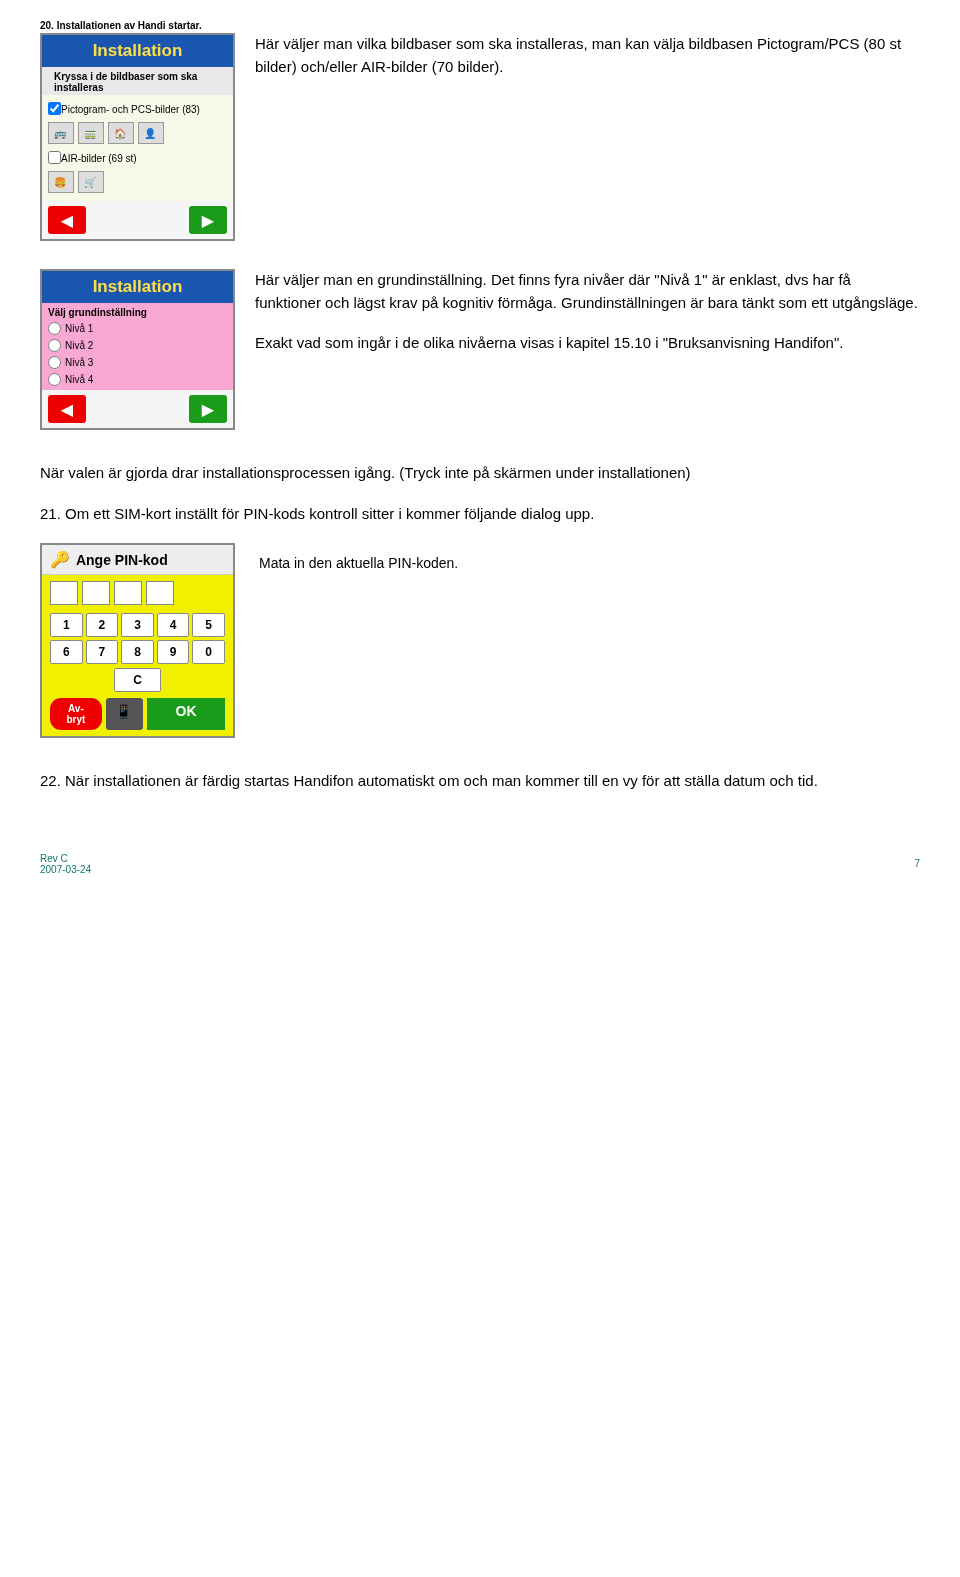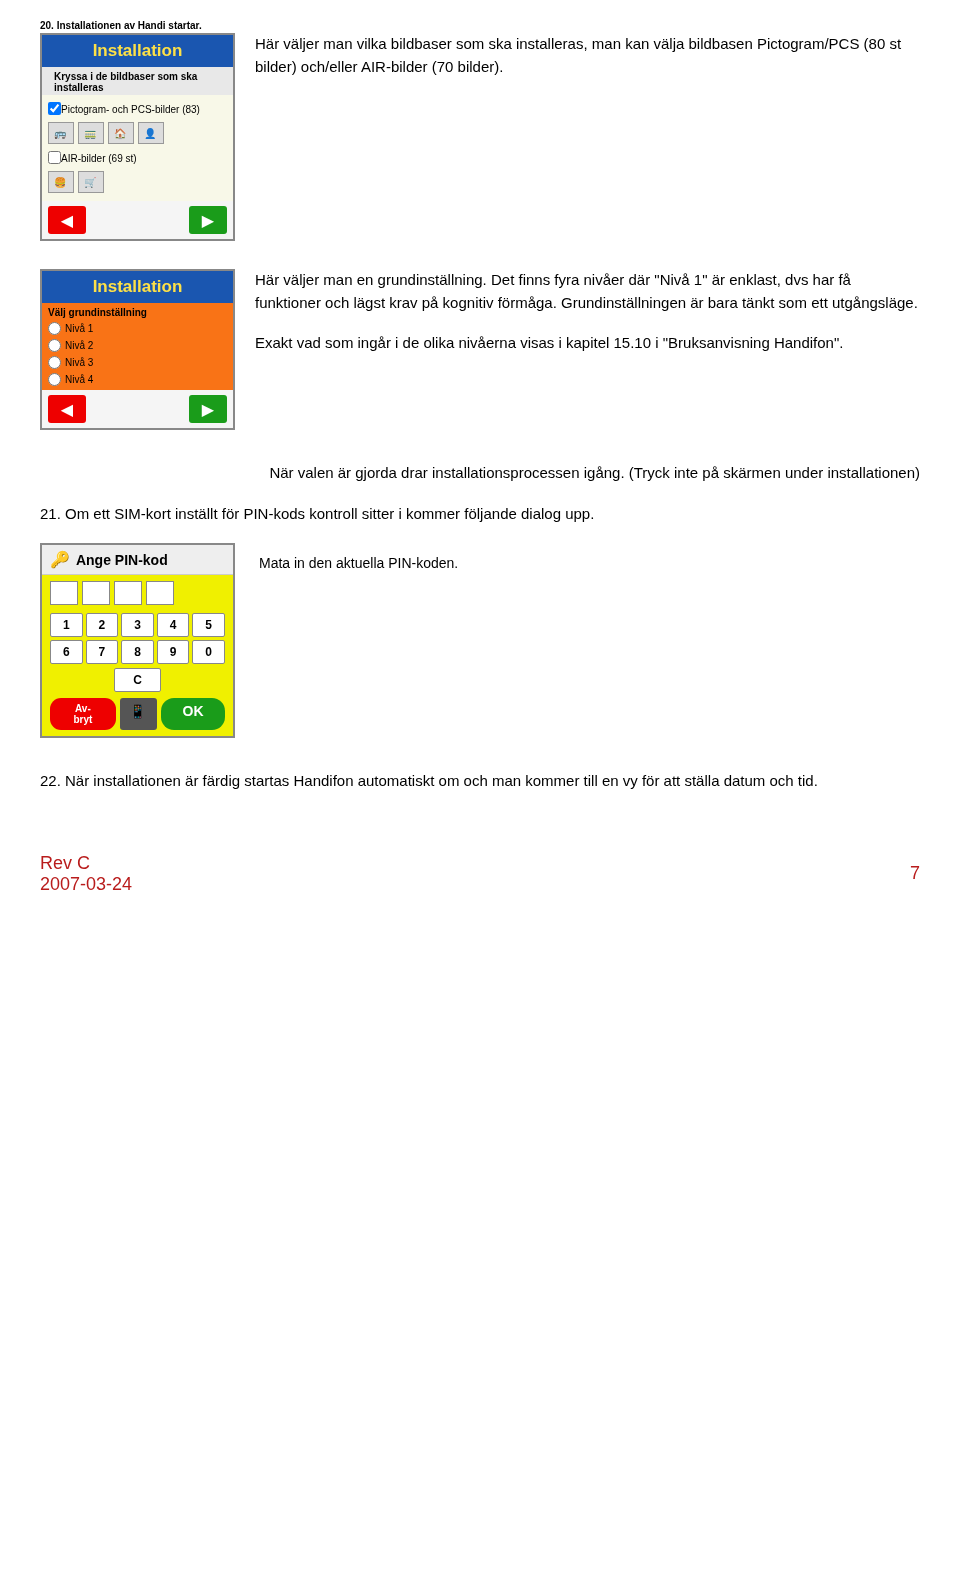--- a/index.html
+++ b/index.html
@@ -127,21 +127,21 @@
     
     .install-screen-2 {
       min-width: 195px;
       max-width: 195px;
       border: 2px solid #888;
       background: #f5f5f5;
       flex-shrink: 0;
     }
 
     .install-body-2 {
-      background: #f97316;
+      background: #f9a8d4;
       padding: 4px 6px 2px 6px;
     }
 
     .install-body-2 .sub-title {
       font-size: 10px;
       font-weight: bold;
       color: #000;
       margin-bottom: 2px;
     }
 
@@ -175,21 +175,20 @@
 
     .section-para {
       margin-bottom: 18px;
     }
 
     
     .section-between {
       margin: 18px 0 18px 0;
       font-size: 15px;
       line-height: 1.5;
-      text-align: right;
     }
 
     .section-21 {
       margin: 12px 0 18px 0;
       font-size: 15px;
       line-height: 1.5;
     }
 
     
     .pin-section {
@@ -302,22 +301,22 @@
       border-radius: 3px;
       padding: 5px 10px;
       text-align: center;
     }
 
     .pin-ok-btn {
       background: #1a9c1a;
       color: #fff;
       font-size: 14px;
       font-weight: bold;
-      border-radius: 13px;
-      padding: 5px 7px;
+      border-radius: 0;
+      padding: 5px 21px;
       text-align: center;
       flex: 1;
     }
 
     .pin-text-col {
       flex: 1;
       font-size: 14px;
       line-height: 1.5;
       padding-top: 10px;
     }
@@ -326,22 +325,22 @@
       margin-top: 8px;
       font-size: 15px;
       line-height: 1.5;
     }
 
     .page-footer {
       display: flex;
       justify-content: space-between;
       align-items: center;
       margin-top: 60px;
-      font-size: 18px;
-      color: #b91c1c;
+      font-size: 10px;
+      color: #0f766e;
       border-top: none;
     }
 
     .heading-20 {
       font-size: 10px;
       font-weight: bold;
       margin-bottom: 2px;
     }
   </style>
 </head>

